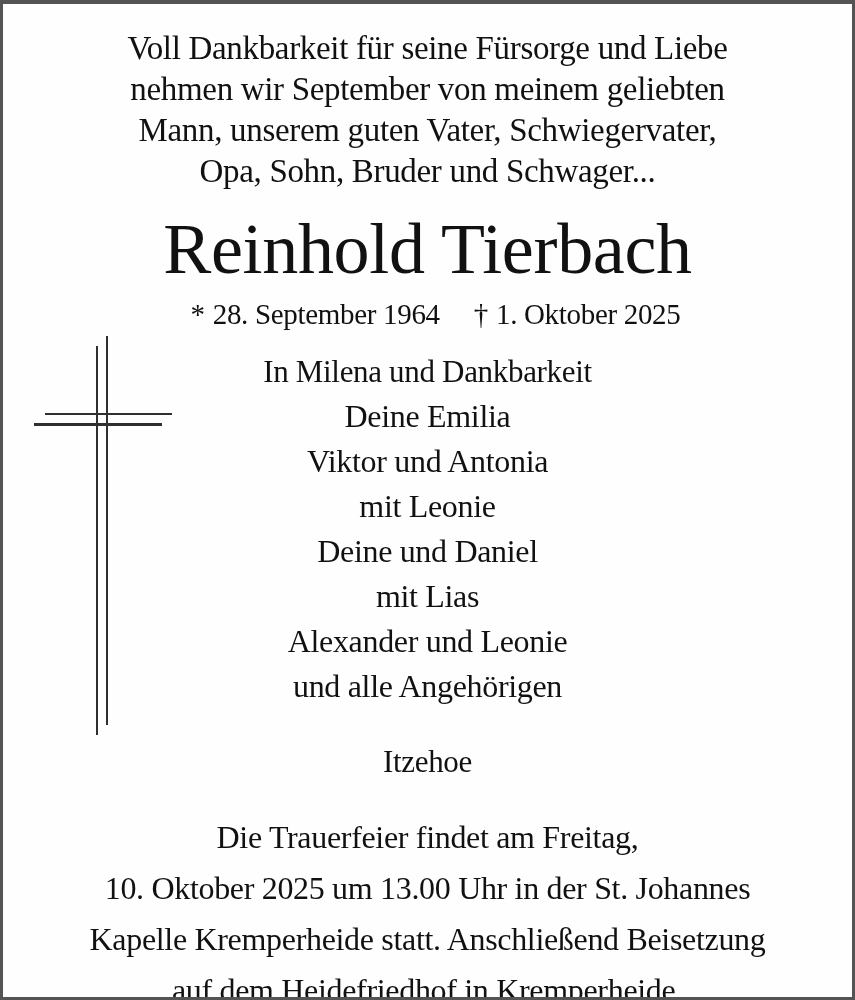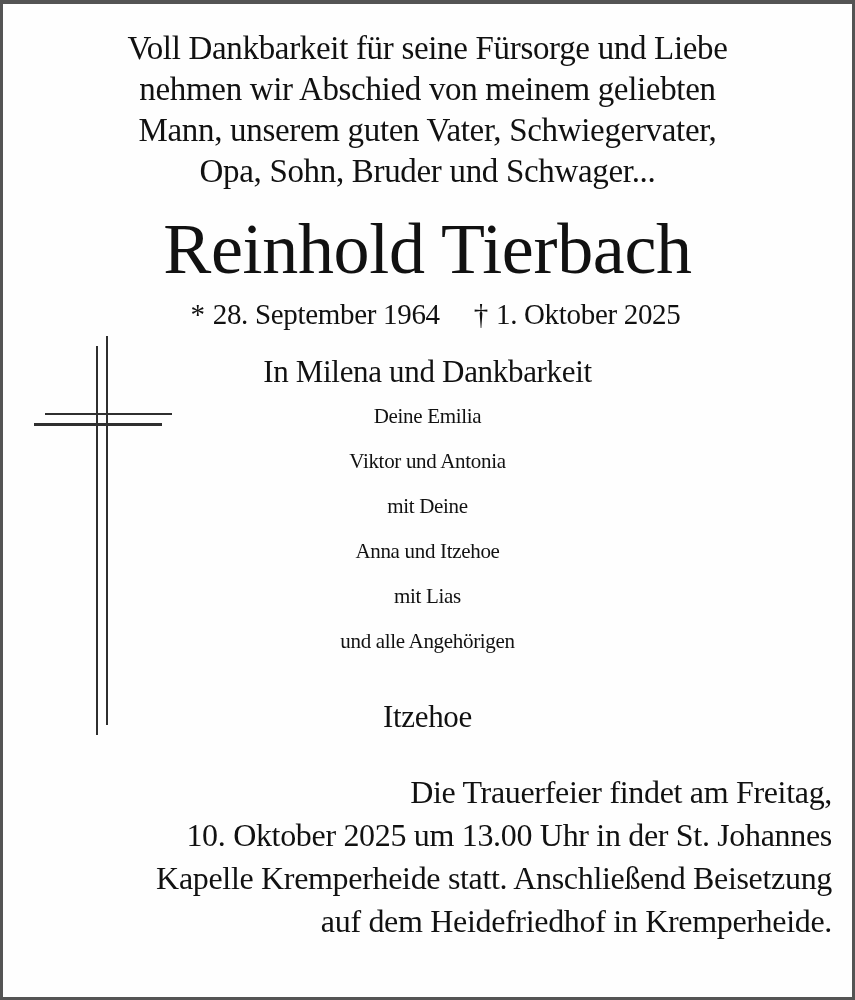--- a/index.html
+++ b/index.html
@@ -46,35 +46,35 @@
   }
   .dates .death-part { margin-left: 34px; }
   .dates .sym { padding-right: 8px; }
   .closing {
     margin-top: 18px;
     font-size: 31px;
     line-height: 44px;
   }
   .family p {
     margin: 0;
-    font-size: 21px;
+    font-size: 32px;
     line-height: 45px;
   }
   .city {
     margin-top: 33px;
     font-size: 31px;
     line-height: 40px;
     font-family: Liberation Serif, serif;
   }
   .funeral {
     margin: 34px 20px 0 20px;
     font-size: 32px;
     line-height: 43px;
   }
-  .funeral p { margin: 0; text-align: right; }
+  .funeral p { margin: 8px; }
 
   
   .cross { position: absolute; top: 0; left: 0; }
   .cross .bar {
     position: absolute;
     background: #2f2f2f;
   }
   .bar.v-left  { left: 93px;  top: 342px; width: 2px;   height: 389px; }
   .bar.v-right { left: 103px; top: 332px; width: 2px;   height: 389px; }
   .bar.h-top   { left: 42px;  top: 409px; width: 127px; height: 2px; }
@@ -89,39 +89,40 @@
     <div class="bar v-left"></div>
     <div class="bar v-right"></div>
     <div class="bar h-top"></div>
     <div class="bar h-bot"></div>
   </div>
 
   <div class="content">
 
     <div class="intro">
       <p>Voll Dankbarkeit für seine Fürsorge und Liebe</p>
-      <p>nehmen wir Abschied von meinem geliebten</p>
+      <p>nehmen wir September von meinem geliebten</p>
       <p>Mann, unserem guten Vater, Schwiegervater,</p>
       <p>Opa, Sohn, Bruder und Schwager...</p>
     </div>
 
     <div class="deceased-name">Reinhold Tierbach</div>
 
     <div class="dates">
       <span class="birth-part"><span class="sym">*</span><span>28. September 1964</span></span><span class="death-part"><span class="sym">†</span><span>1. Oktober 2025</span></span>
     </div>
 
     <div class="closing">In Milena und Dankbarkeit</div>
 
     <div class="family">
       <p>Deine Emilia</p>
       <p>Viktor und Antonia</p>
-      <p>mit Deine</p>
-      <p>Anna und Itzehoe</p>
+      <p>mit Leonie</p>
+      <p>Deine und Daniel</p>
       <p>mit Lias</p>
+      <p>Alexander und Leonie</p>
       <p>und alle Angehörigen</p>
     </div>
 
     <div class="city">Itzehoe</div>
 
     <div class="funeral">
       <p>Die Trauerfeier findet am Freitag,</p>
       <p>10. Oktober 2025 um 13.00 Uhr in der St. Johannes</p>
       <p>Kapelle Kremperheide statt. Anschließend Beisetzung</p>
       <p>auf dem Heidefriedhof in Kremperheide.</p>

